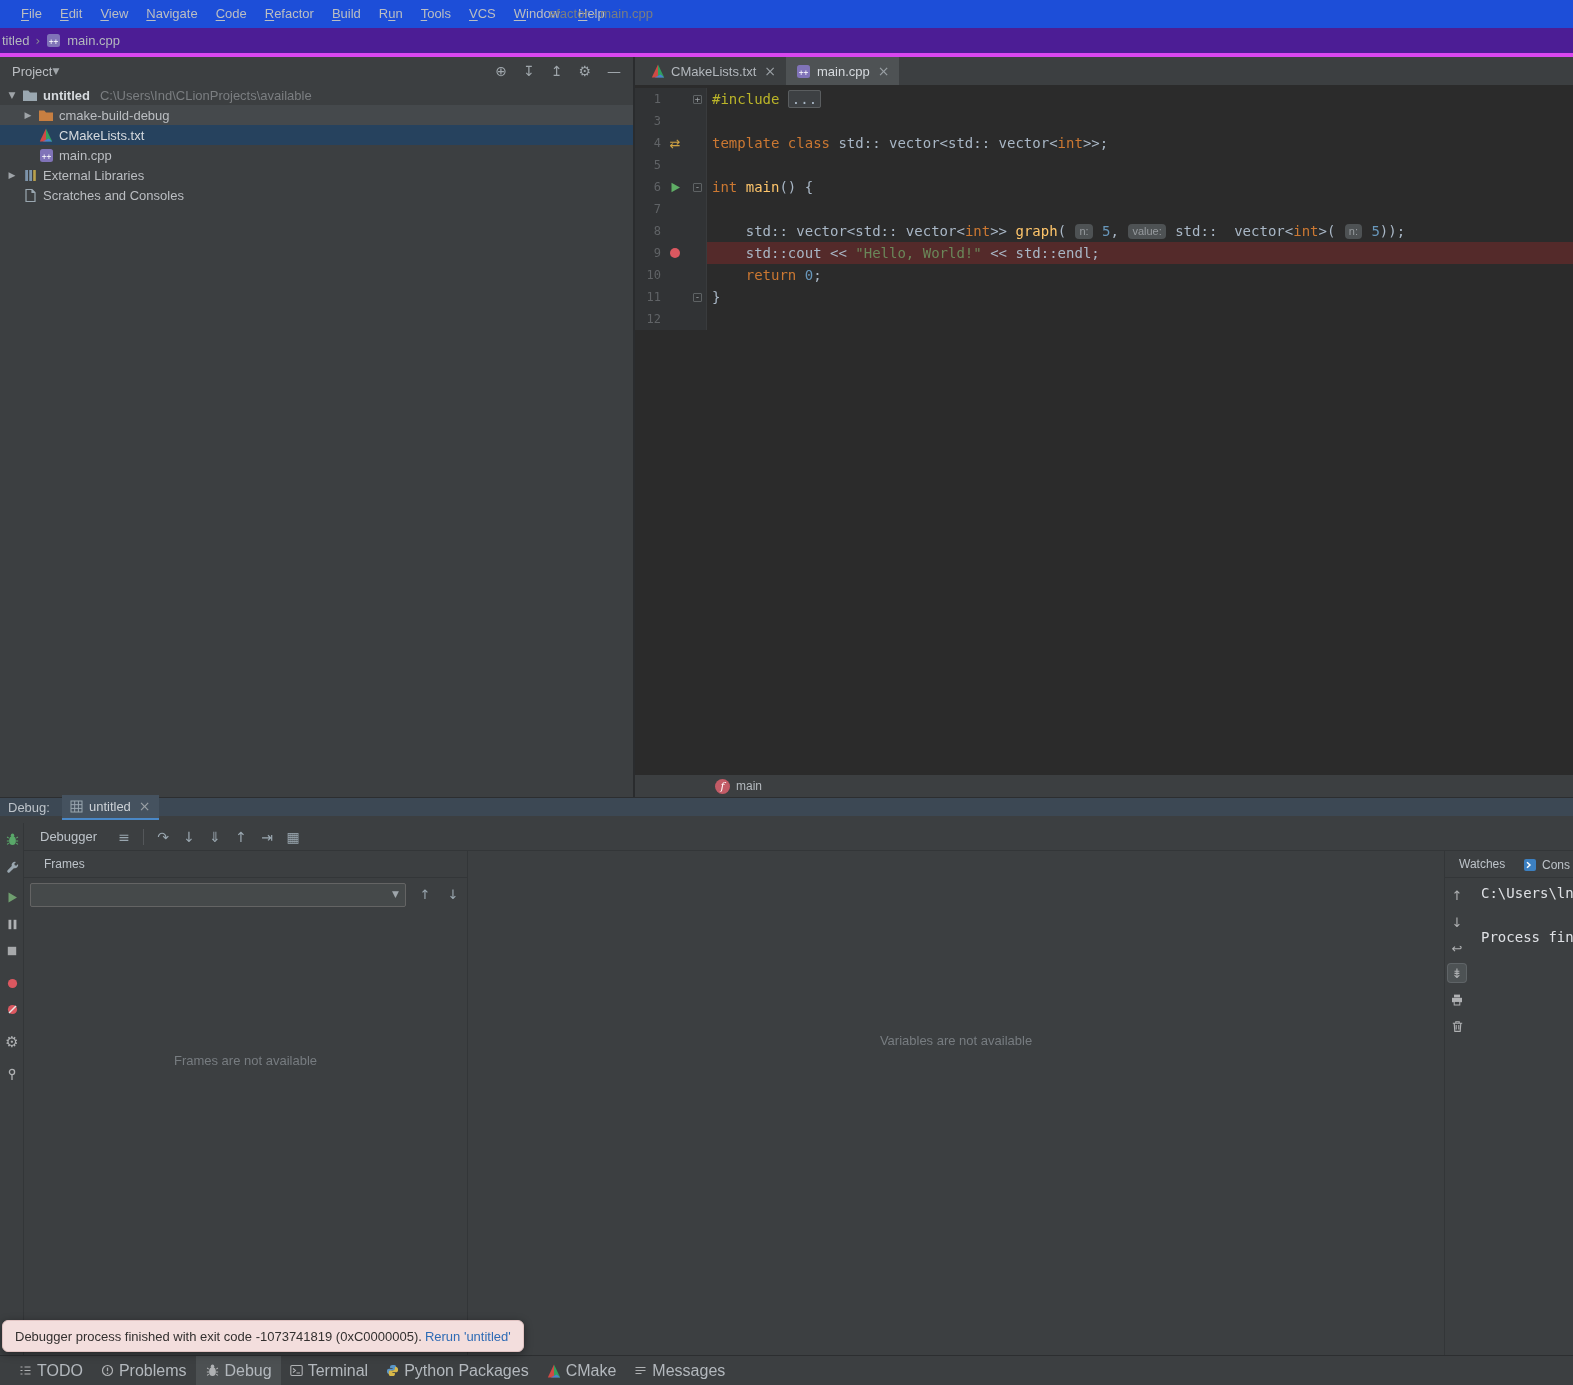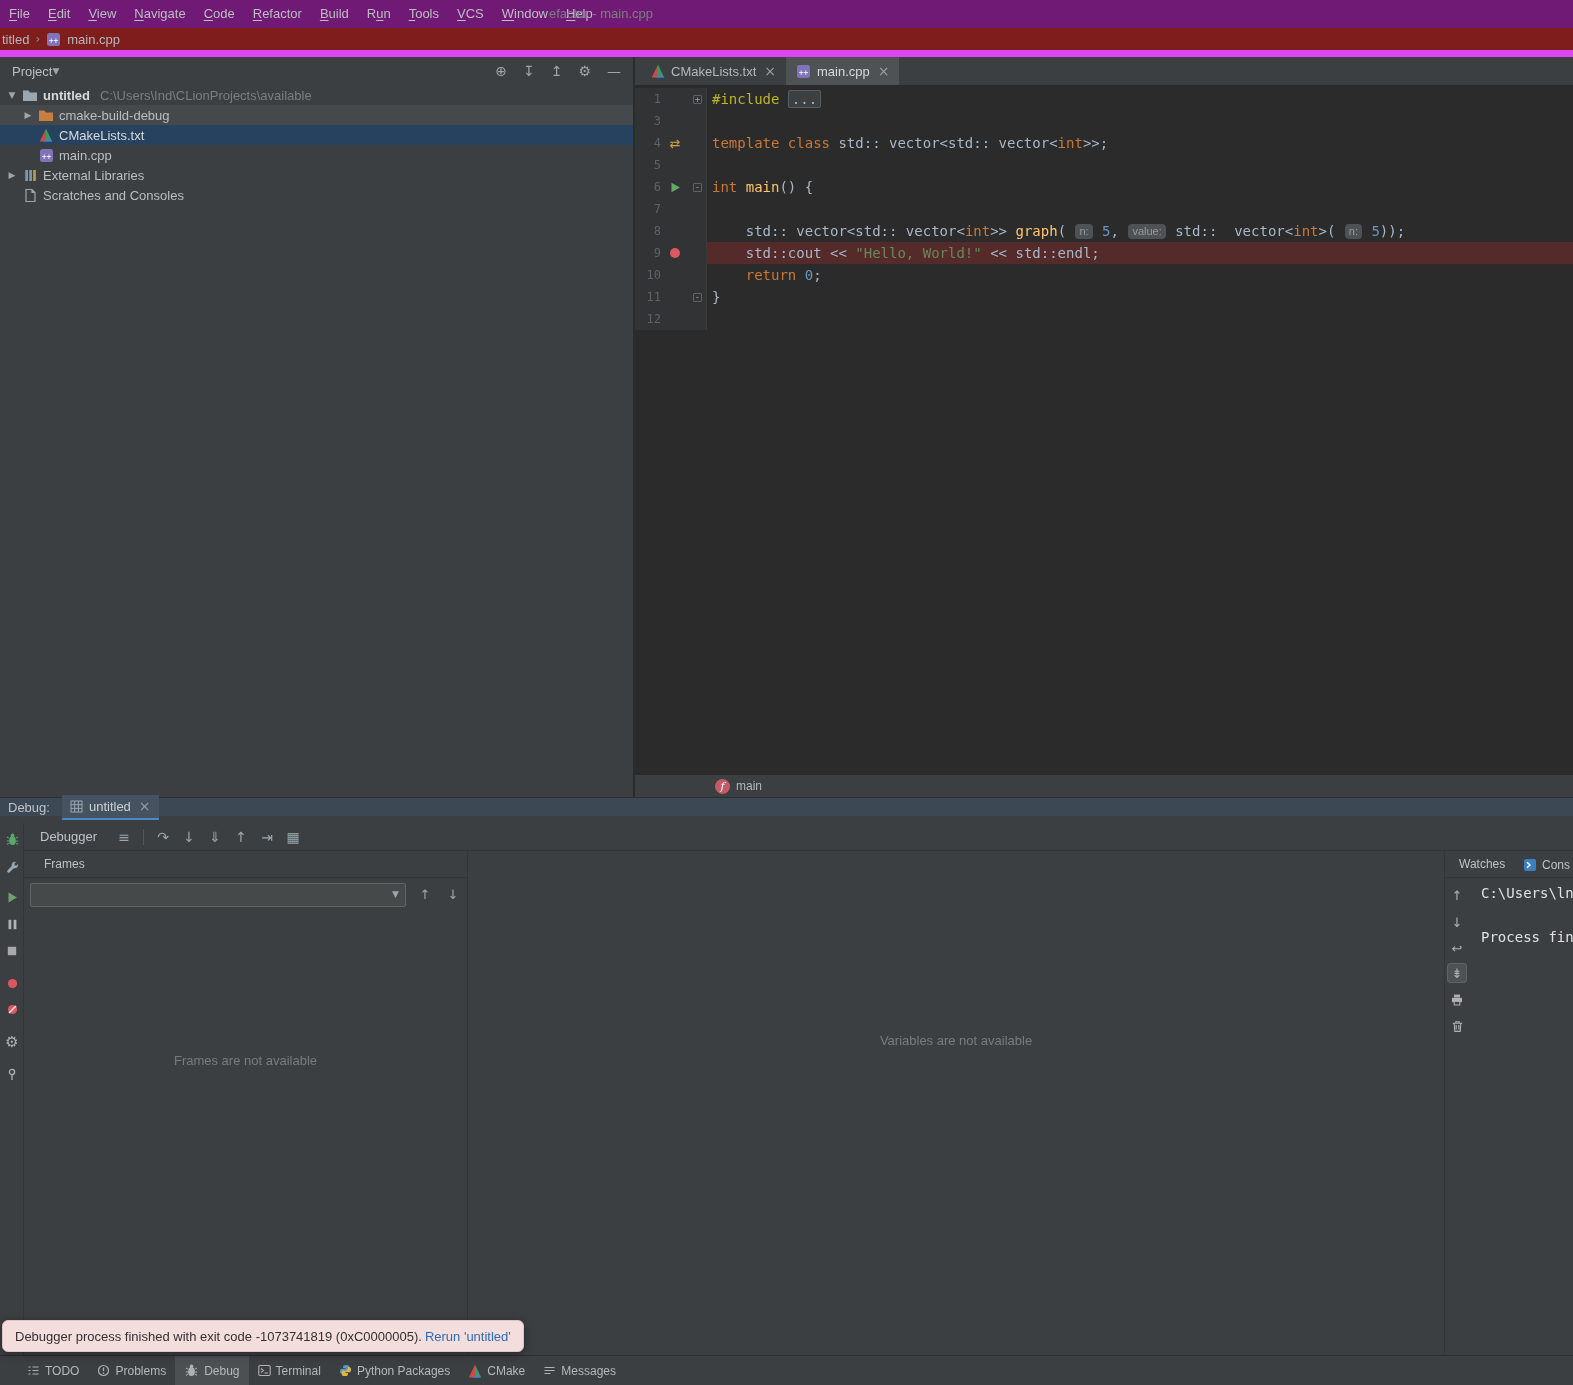--- a/index.html
+++ b/index.html
@@ -1,26 +1,26 @@
 <!DOCTYPE html>
 <html><head>
 <meta charset="utf-8">
 <style>
 *{box-sizing:border-box;margin:0;padding:0}
 body{background:#1e1f22}
 #app{position:relative;width:1573px;height:1385px;background:#3c3f41;overflow:hidden;font-family:"Liberation Sans",sans-serif;font-size:13px;color:#bbbec2;cursor:default}
 .glyph{font-family:"DejaVu Sans",sans-serif}
 svg{display:block}
 
-#menubar{position:absolute;left:0;top:0;right:0;height:28px;display:flex;align-items:center;padding-left:0;background:#701a75}
+#menubar{position:absolute;left:0;top:0;right:0;height:28px;display:flex;align-items:center;padding-left:12px;background:#1d4ed8}
 .menu-item{padding:0 9px;line-height:28px;color:#bbbec2}
 .menu-item u{text-decoration:underline;text-underline-offset:2px}
 #window-title{position:absolute;left:549px;top:0;line-height:28px;color:#7b7e81}
 
-#breadcrumb-bar{position:absolute;left:0;top:28px;right:0;height:29px;display:flex;align-items:center;gap:6px;padding-left:2px;background:#7f1d1d;border-bottom:7px solid #d946ef}
+#breadcrumb-bar{position:absolute;left:0;top:28px;right:0;height:29px;display:flex;align-items:center;gap:6px;padding-left:2px;background:#4c1d95;border-bottom:4px solid #d946ef}
 #breadcrumb-bar .bc-item{color:#b3b8bd}
 .bc-sep{color:#8a8e92;font-size:12px}
 .bc-icon{display:flex}
 
 #project-panel{position:absolute;left:0;top:57px;width:633px;height:740px;background:#3c3f41}
 #project-header{height:28px;display:flex;align-items:center;padding-left:12px;gap:0}
 #project-header .caret{font-size:9px;color:#9fa4a8}
 #project-toolbar{margin-left:auto;display:flex;align-items:center;gap:16px;padding-right:12px}
 .ph-icon{color:#9fa6ab;font-size:14px;line-height:1}
 .tree-row{height:20px;display:flex;align-items:center;white-space:nowrap;color:#bbbec2}
@@ -87,21 +87,21 @@
 #right-panel{position:absolute;left:1445px;top:53px;right:0;bottom:0;overflow:hidden}
 #right-panel .panel-hd{padding-left:14px}
 .cons-tab{position:absolute;left:78px;top:0;height:27px;display:flex;align-items:center;gap:5px}
 .cons-icon{display:flex}
 #console-toolbar{position:absolute;left:0;top:27px;width:24px;bottom:0}
 .ct-btn{position:absolute;left:3px;width:18px;height:18px;display:flex;align-items:center;justify-content:center;color:#afb1b3;font-size:13px;border-radius:3px}
 .ct-btn.active{background:#4d5254;box-shadow:0 0 0 1px #5f6467}
 #console-out{position:absolute;left:36px;top:31px;right:0}
 .console-line{font-family:"DejaVu Sans Mono",monospace;font-size:14px;line-height:22px;color:#dfe1e5;white-space:pre}
 
-#status-bar{position:absolute;left:0;top:1355px;right:0;height:30px;background:#3c3f41;border-top:1px solid #2c2e30;display:flex;align-items:center;padding-left:18px;font-size:12px}
+#status-bar{position:absolute;left:0;top:1355px;right:0;height:30px;background:#3c3f41;border-top:1px solid #2c2e30;display:flex;align-items:center;padding-left:10px;font-size:16px}
 .sb-item{display:flex;align-items:center;gap:5px;height:100%;padding:0 9px;color:#b3b8bd}
 .sb-item.active{background:#4c5052}
 .sb-icon{display:flex}
 
 #balloon{position:absolute;left:2px;top:1320px;height:32px;display:flex;align-items:center;background:#f3dedd;border:1px solid #e0c3c2;border-radius:6px;padding:0 12px;font-size:13px;color:#33302f;box-shadow:0 2px 8px rgba(0,0,0,.4);white-space:nowrap;z-index:5}
 #balloon a{color:#2e6bb5;text-decoration:none;margin-left:3px}
 </style>
 </head>
 <body>
 

